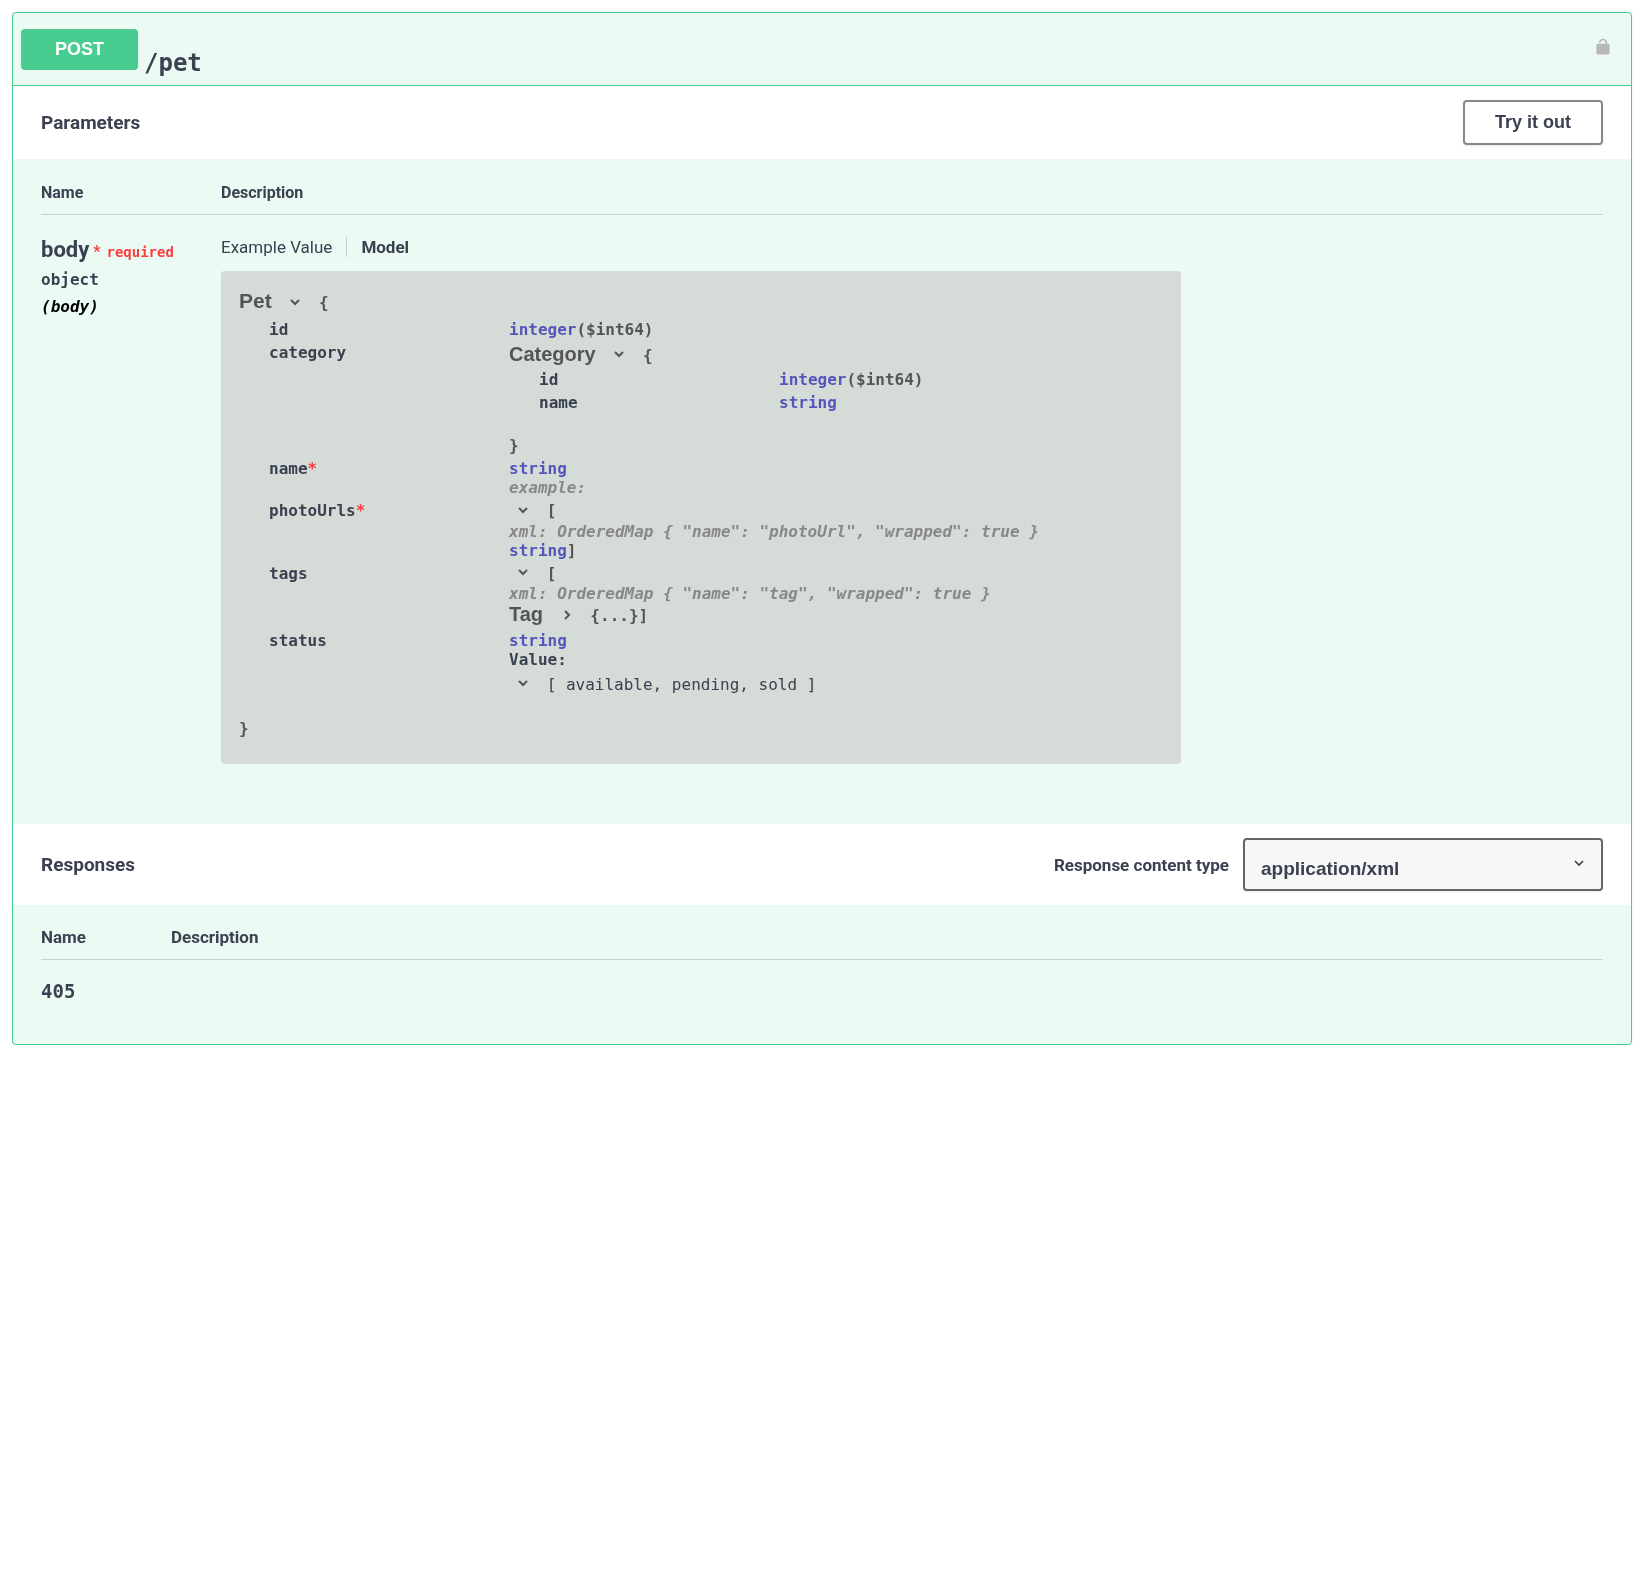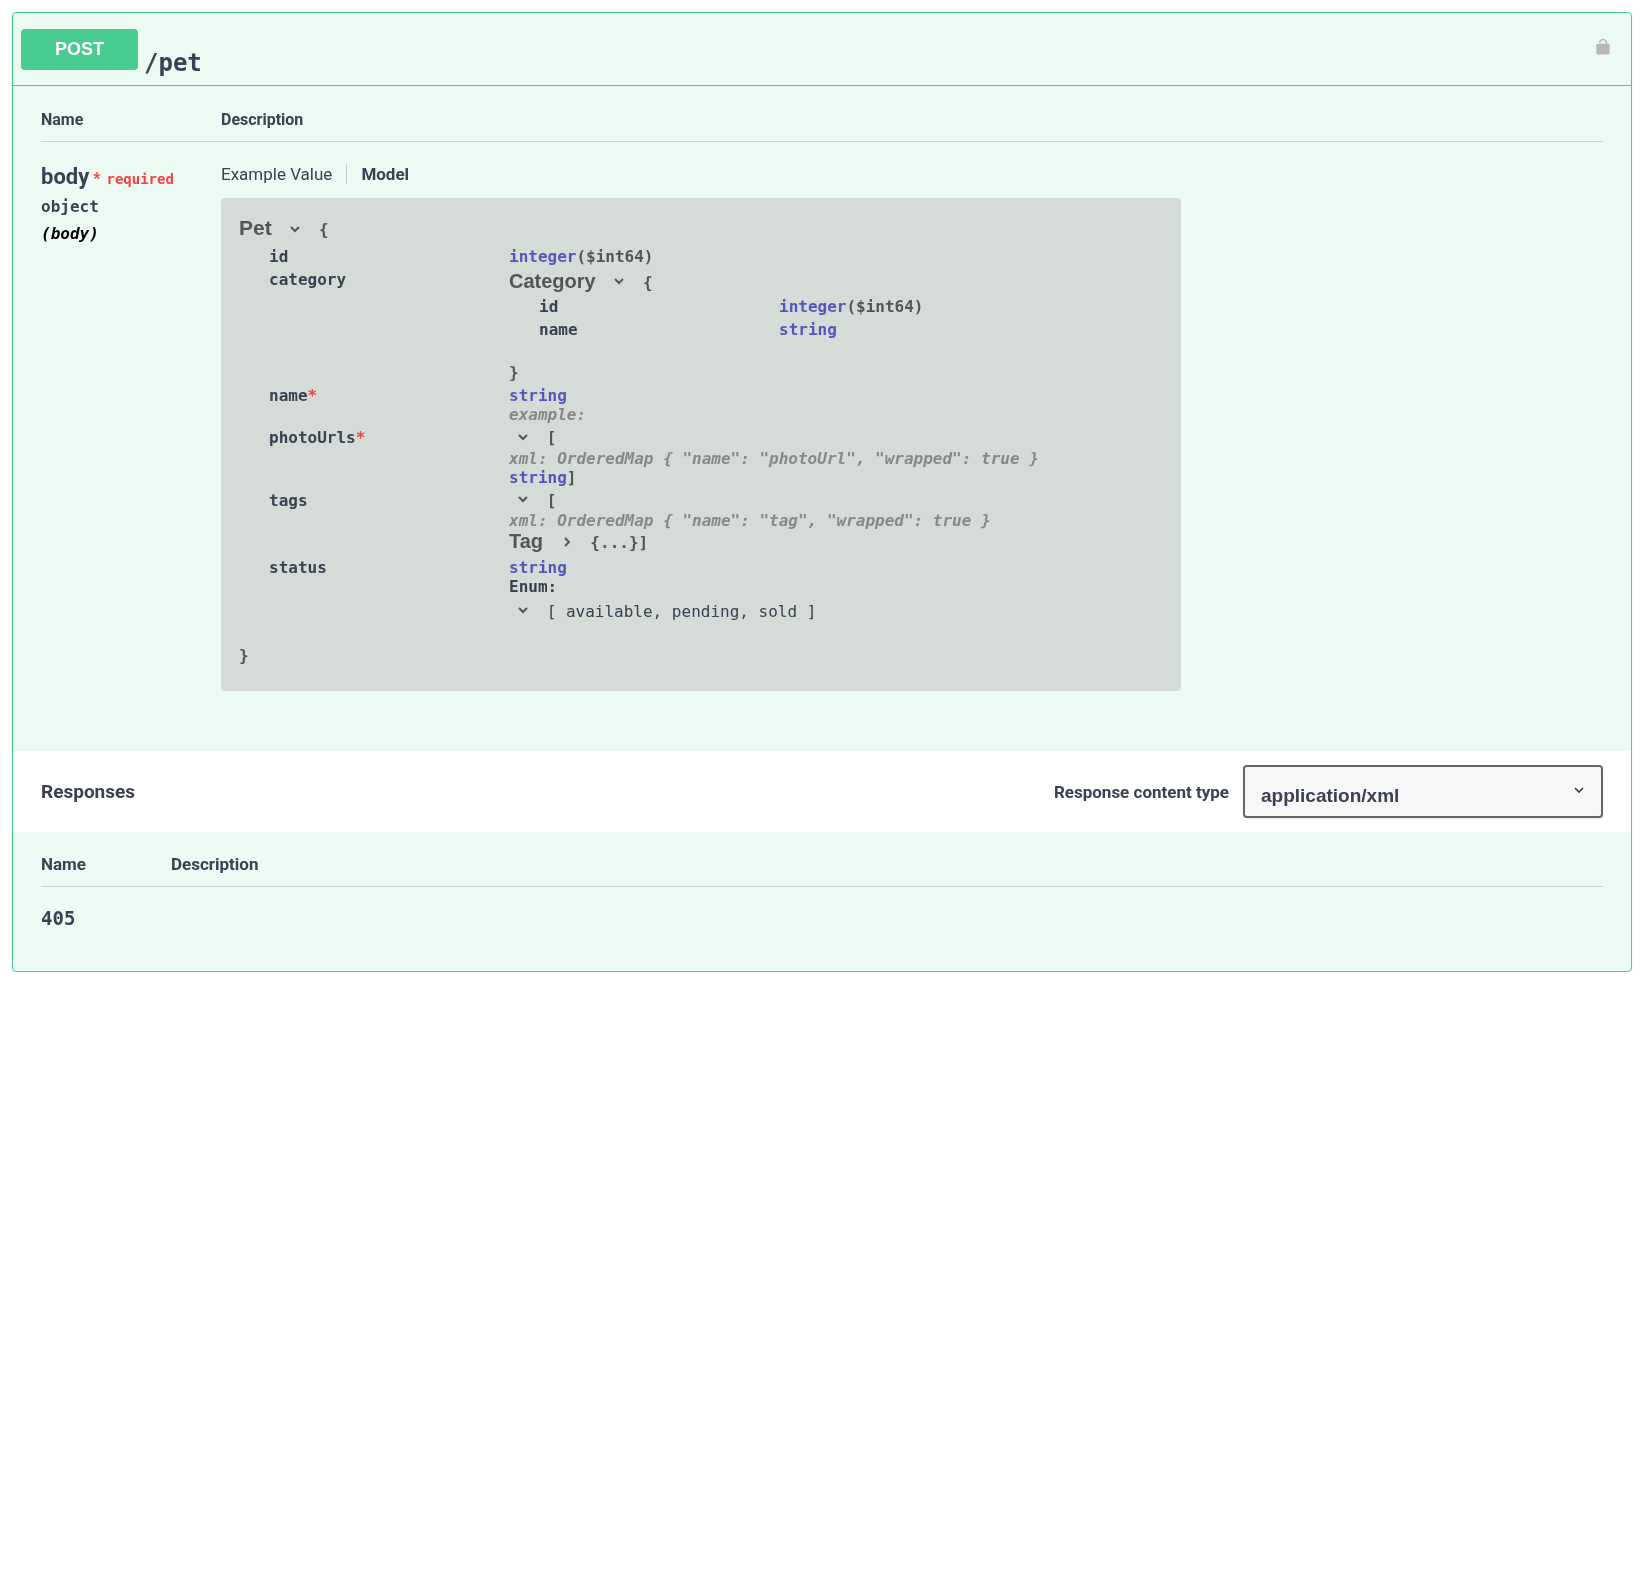--- a/index.html
+++ b/index.html
@@ -146,20 +146,24 @@
   <div class="opblock-summary">
     <span class="method-badge">POST</span>
     <span class="path">/pet</span>
     <span>
       <svg class="lock-icon" viewBox="0 0 24 24" fill="currentColor">
           <path d="M17 8V7a5 5 0 00-10 0h2a3 3 0 016 0v1H6a2 2 0 00-2 2v9a2 2 0 002 2h12a2 2 0 002-2v-9a2 2 0 00-2-2h-1z"></path>
         </svg>
     </span>
   </div>
 
+  <div class="section-header">
+    <div class="section-title">Parameters</div>
+    <button class="try-button">Try it out</button>
+  </div>
 
   <div class="params-body">
     <div class="param-headers">
       <div class="col-name">Name</div>
       <div class="col-desc">Description</div>
     </div>
 
     <div class="param-row">
       <div class="param-name-cell">
         <div>
@@ -265,21 +269,21 @@
                   </span>
                   <span class="collapsed-tag">{...}]</span>
                 </div>
               </span>
             </div>
 
             <div class="prop-row">
               <span class="prop-name">status</span>
               <span>
                 <div class="prop-type">string</div>
-                <div class="enum-label">Enum:</div>
+                <div class="enum-label">Value:</div>
                 <div style="margin-top:6px">
                   <span class="toggle">
                     <svg class="chev" viewBox="0 0 24 24" fill="none" stroke="#555" stroke-width="3">
                         <polyline points="6 9 12 15 18 9"></polyline>
                       </svg>
                   </span>
                   <span>[ available, pending, sold ]</span>
                 </div>
               </span>
             </div>

